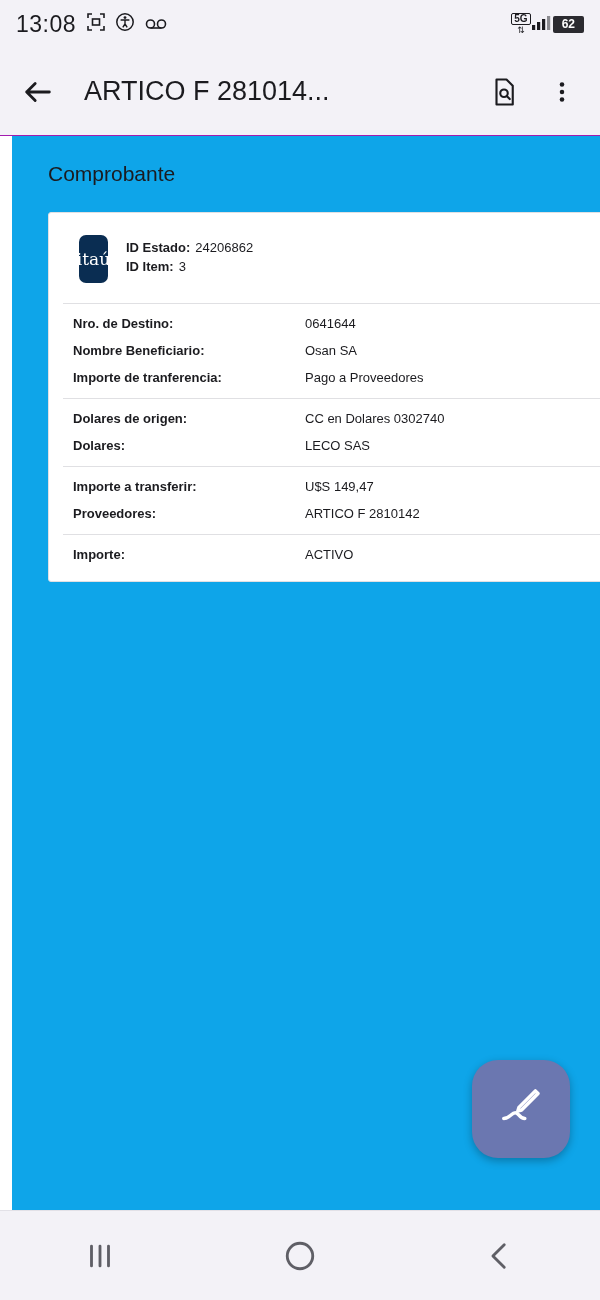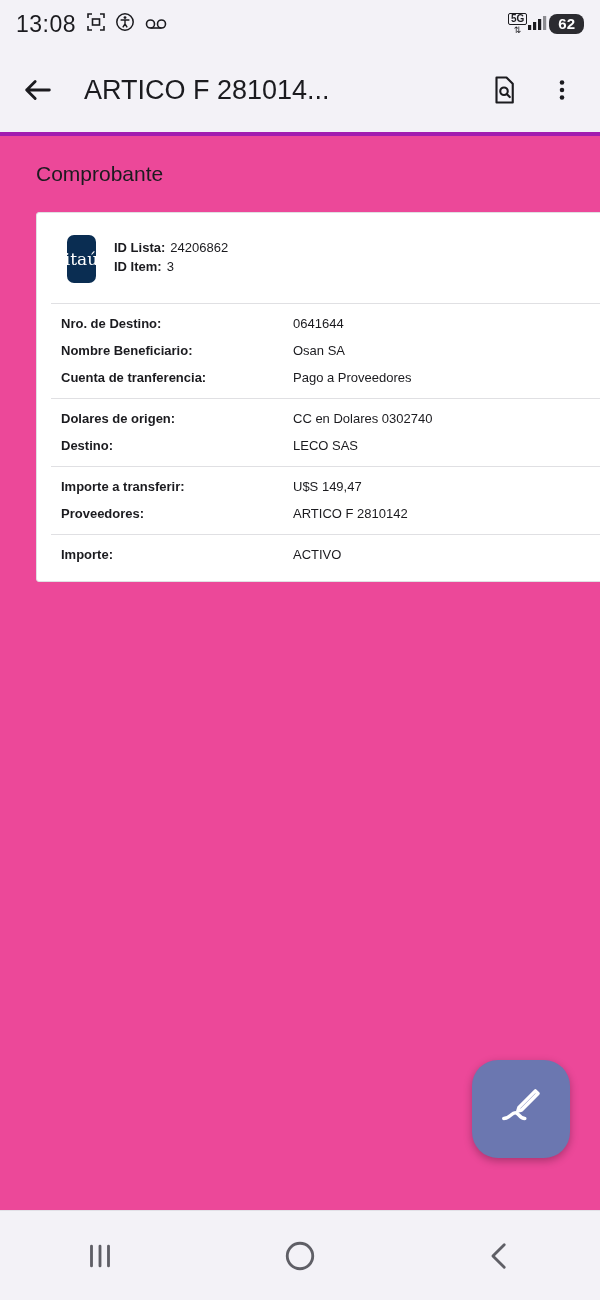--- a/index.html
+++ b/index.html
@@ -40,22 +40,22 @@
     align-items: center;
     gap: 9px;
   }
   .status-right {
     display: flex;
     align-items: center;
   }
   .battery-pill {
     background: #2b2b30;
     color: #ffffff;
-    border-radius: 8px;
-    font-size: 15px;
+    border-radius: 2px;
+    font-size: 12px;
     padding: 2px 9px 3px 9px;
     line-height: 1;
     font-weight: bold;
   }
   .net-5g {
     font-size: 11px;
     color: #1b1b1f;
     display: flex;
     flex-direction: column;
     align-items: center;
@@ -74,21 +74,21 @@
   }
 
   
   .appbar {
     height: 88px;
     background: #f3f2f7;
     display: flex;
     align-items: center;
     padding: 0 18px;
     box-sizing: border-box;
-    border-bottom: 4px solid #a21caf;
+    border-bottom: 1px solid #a21caf;
   }
   .appbar-title {
     font-size: 27px;
     color: #1b1b1f;
     margin-left: 26px;
     flex: 1;
     white-space: nowrap;
     overflow: hidden;
     text-overflow: ellipsis;
   }
@@ -97,25 +97,26 @@
     height: 40px;
     display: flex;
     align-items: center;
     justify-content: center;
     flex: 0 0 auto;
   }
   .appbar-icon.spaced { margin-left: 18px; }
 
   
   .content {
-    background: #ec4899;
+    background: #0ea5e9;
     padding: 0;
     height: 1074px;
     position: relative;
     overflow: hidden;
+    margin-left: 12px;
   }
   .page-title {
     font-size: 21px;
     color: #1b1b1f;
     padding: 26px 0 0 36px;
   }
 
   .card {
     margin: 26px 0 0 36px;
     border: 1px solid #e0e0e3;
@@ -283,21 +284,21 @@
 <div class="content">
 
   <div class="page-title">Comprobante</div>
 
   <div class="card">
 
     <div class="card-header">
       <div class="logo">itaú</div>
       <div class="header-ids">
         <div>
-          <b>ID Lista:</b><span class="val">24206862</span>
+          <b>ID Estado:</b><span class="val">24206862</span>
         </div>
         <div>
           <b>ID Item:</b><span class="val">3</span>
         </div>
       </div>
     </div>
 
     <div class="divider"></div>
 
     <div class="kv-group">
@@ -305,38 +306,38 @@
         <tbody>
             <tr>
           <td class="k">Nro. de Destino:</td>
           <td class="v">0641644</td>
         </tr>
         <tr>
           <td class="k">Nombre Beneficiario:</td>
           <td class="v">Osan SA</td>
         </tr>
         <tr>
-          <td class="k">Cuenta de tranferencia:</td>
+          <td class="k">Importe de tranferencia:</td>
           <td class="v">Pago a Proveedores</td>
         </tr>
       </tbody>
         </table>
     </div>
 
     <div class="divider"></div>
 
     <div class="kv-group">
       <table class="kv">
         <tbody>
             <tr>
           <td class="k">Dolares de origen:</td>
           <td class="v">CC en Dolares 0302740</td>
         </tr>
         <tr>
-          <td class="k">Destino:</td>
+          <td class="k">Dolares:</td>
           <td class="v">LECO SAS</td>
         </tr>
       </tbody>
         </table>
     </div>
 
     <div class="divider"></div>
 
     <div class="kv-group">
       <table class="kv">

